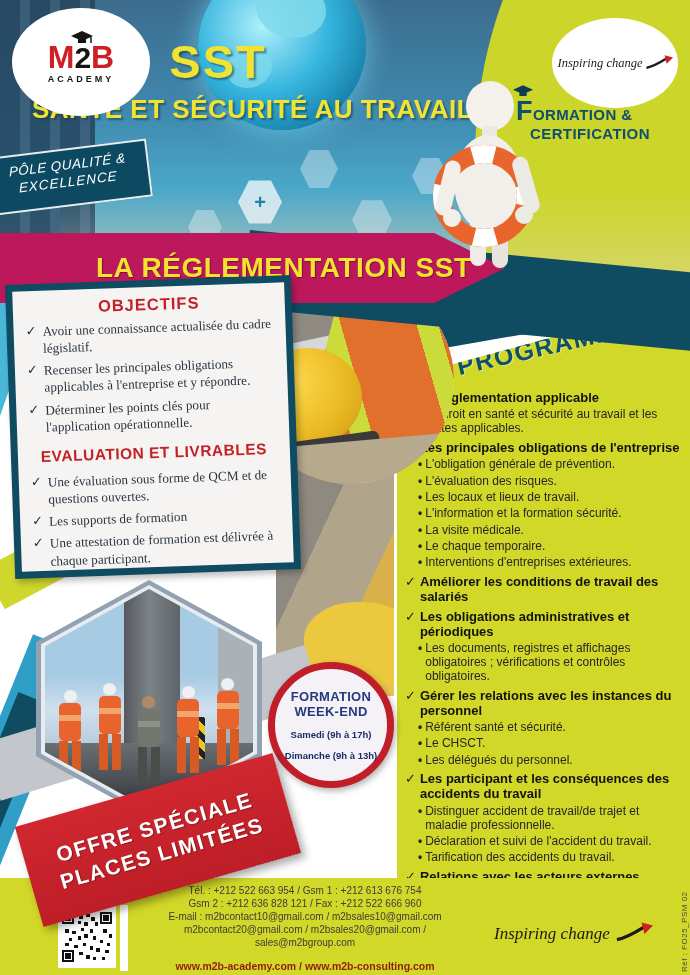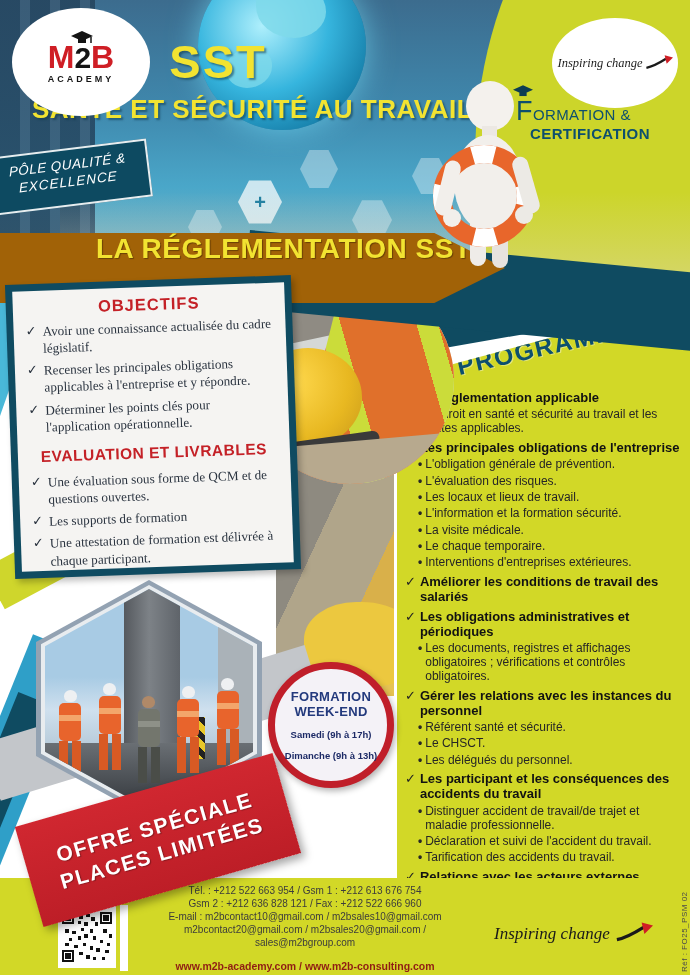--- a/index.html
+++ b/index.html
@@ -42,37 +42,37 @@
           text-shadow:2px 2px 2px rgba(15,55,75,.55); }
   .sst-subtitle { position:absolute; left:32px; top:94px; width:470px; z-index:6; white-space:nowrap;
           color:#f2e331; font-size:26px; font-weight:bold; letter-spacing:.5px;
           text-shadow:2px 2px 2px rgba(15,55,75,.55); }
 
   .inspiring-oval { position:absolute; left:552px; top:18px; width:126px; height:90px; border-radius:50%;
           background:#ffffff; z-index:7; display:flex; align-items:center; justify-content:center; gap:2px; }
   .inspiring-text { font-family:"Liberation Serif", serif; font-style:italic; font-size:12.5px; color:#1c1c1c; }
 
   .formation-cert { position:absolute; left:514px; top:96px; width:172px; z-index:7; color:#0d4f6e; }
-  .fc1 { font-size:15px; font-weight:normal; letter-spacing:.4px; position:relative; padding-left:2px; }
+  .fc1 { font-size:15px; font-weight:bold; letter-spacing:.4px; position:relative; padding-left:2px; }
   .fc1::first-letter { font-size:27px; }
   .fc-cap { position:absolute; left:-1px; top:-11px; }
   .fc2 { font-size:15px; font-weight:bold; letter-spacing:.4px; padding-left:16px; margin-top:-2px; }
 
   .pole-badge { position:absolute; left:-8px; top:148px; width:158px; height:58px; z-index:7;
           background:#0d4a61; border:2px solid rgba(255,255,255,.9); transform:rotate(-7deg);
           color:#fff; padding:7px 0 0 16px; }
   .pole-badge .p1 { font-size:13.5px; font-style:italic; letter-spacing:.5px; transform:skewX(-4deg); }
   .pole-badge .p2 { font-size:13.5px; font-style:italic; letter-spacing:1px; transform:skewX(-4deg); padding-left:8px; margin-top:2px; }
 
   
   .teal-band { position:absolute; left:250px; top:230px; width:560px; height:78px; background:#0f4b61;
           transform:rotate(5.5deg); transform-origin:left top; z-index:6; }
-  .banner { position:absolute; left:0; top:233px; width:505px; height:70px; background:#a16207; z-index:6;
+  .banner { position:absolute; left:0; top:233px; width:505px; height:70px; background:#be185d; z-index:6;
           clip-path:polygon(0 0, 86% 0, 100% 50%, 86% 100%, 0 100%);
-          display:flex; }
+          display:flex; align-items:center; }
   .banner-text { color:#f2e331; font-size:28px; font-weight:bold; letter-spacing:.5px; padding-left:96px;
           white-space:nowrap; text-shadow:1px 1px 1px rgba(0,0,0,.35); }
   .teal-wedge { position:absolute; left:398px; top:292px; width:195px; height:58px; background:#0f4b61; z-index:5;
           clip-path:polygon(0 15%, 100% 52%, 18% 100%); }
   .cyan-sliver { position:absolute; left:0; top:296px; width:42px; height:120px; background:#49b8d8; z-index:2;
           clip-path:polygon(0 0, 100% 0, 0 100%); }
 
   
   .mannequin { position:absolute; left:412px; top:68px; z-index:7; }
 

